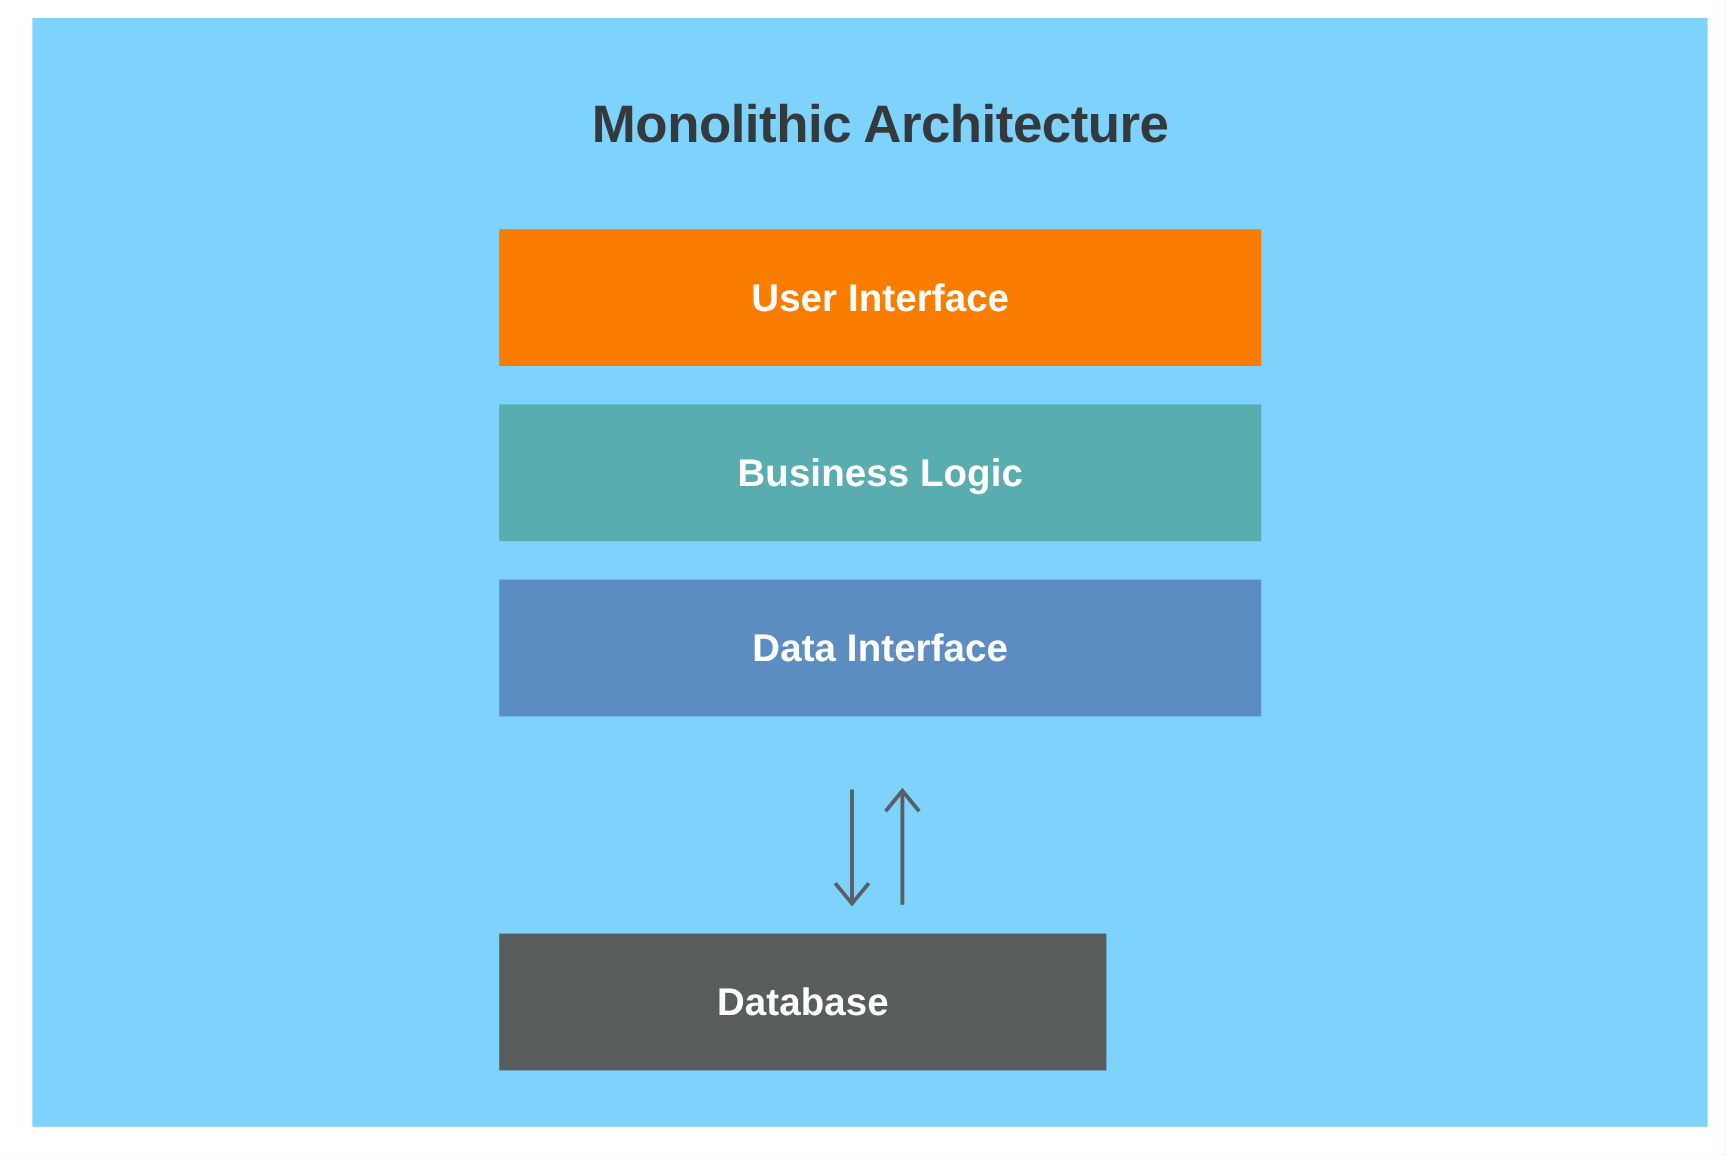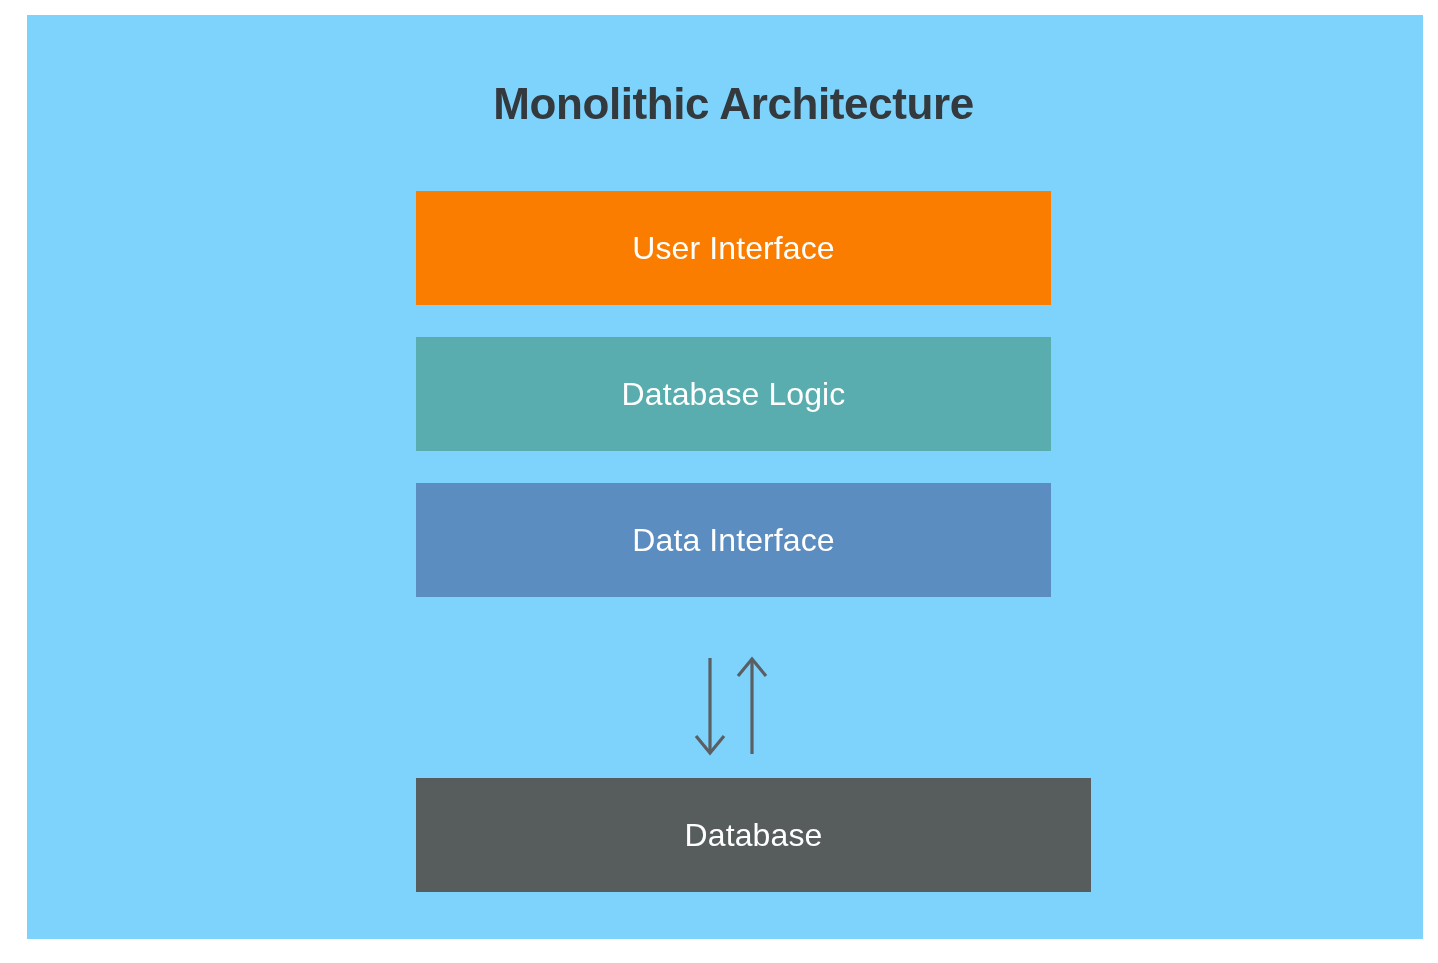--- a/index.html
+++ b/index.html
@@ -54,21 +54,21 @@
     height: 114px;
     margin-bottom: 32px;
     display: flex;
     align-items: center;
     justify-content: center;
     box-sizing: border-box;
   }
 
   .layer-label {
     font-size: 32px;
-    font-weight: normal;
+    font-weight: bold;
     color: #ffffff;
     letter-spacing: 0.1px;
     white-space: nowrap;
     text-align: left;
   }
 
   
   #connector-arrows {
     position: absolute;
     left: 389px;
@@ -80,21 +80,21 @@
     position: absolute;
     left: 272px;
     top: 8px;
   }
 
   
   #database-bar {
     position: absolute;
     left: 389px;
     top: 763px;
-    width: 675px;
+    width: 506px;
     height: 114px;
     display: flex;
     align-items: center;
     justify-content: center;
     box-sizing: border-box;
   }
 </style>
 </head>
 <body style="background-color: rgb(255, 255, 255);">
 
@@ -102,21 +102,21 @@
 
   <div id="page-title" style="color: rgb(52, 57, 62);">Monolithic Architecture</div>
 
   <div id="layer-stack">
 
     <div class="layer-bar" style="background-color: rgb(250, 125, 0);">
       <span class="layer-label" style="color: rgb(255, 255, 255);">User Interface</span>
     </div>
 
     <div class="layer-bar" style="background-color: rgb(89, 173, 174);">
-      <span class="layer-label" style="color: rgb(255, 255, 255);">Database Logic</span>
+      <span class="layer-label" style="color: rgb(255, 255, 255);">Business Logic</span>
     </div>
 
     <div class="layer-bar" style="background-color: rgb(91, 141, 192);">
       <span class="layer-label" style="color: rgb(255, 255, 255);">Data Interface</span>
     </div>
 
   </div>
 
   <div id="connector-arrows">
     <svg width="92" height="100" viewBox="0 0 92 100" xmlns="http://www.w3.org/2000/svg">

